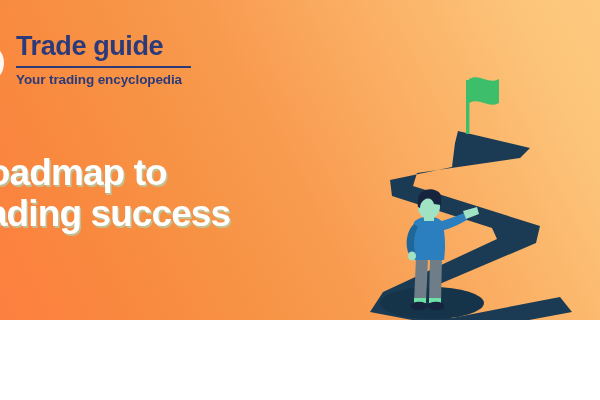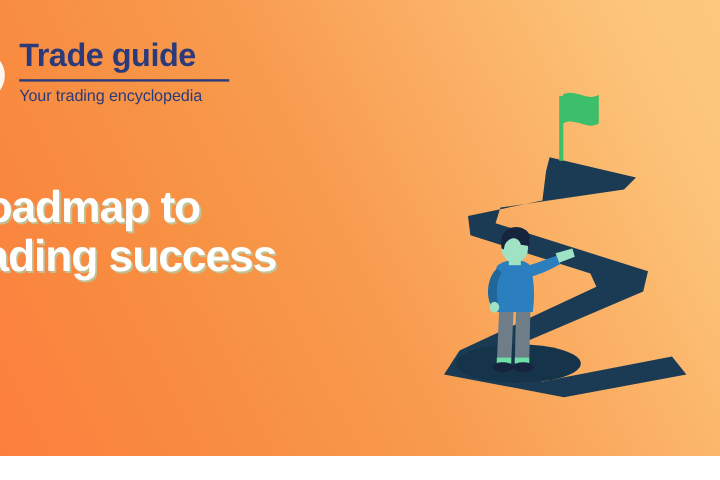--- a/index.html
+++ b/index.html
@@ -4,21 +4,21 @@
 <title>Trade guide banner</title>
 <style>
   html, body {
     margin: 0;
     padding: 0;
     background: #ffffff;
   }
   #banner {
     position: relative;
     width: 600px;
-    height: 380px;
+    height: 320px;
     overflow: hidden;
     font-family: "Liberation Sans", sans-serif;
     
     background:
       linear-gradient(63deg,
         #fd7f3f 0%,
         #f9893f 18%,
         #f79345 34%,
         #f89b4f 48%,
         #faa95e 62%,
@@ -61,21 +61,21 @@
     top: 34px;
     width: 175px;
     height: 2px;
     background: #2b3a7a;
   }
   #logo-tagline {
     position: absolute;
     left: 38px;
     top: 40px;
     font-size: 13.5px;
-    font-weight: normal;
+    font-weight: bold;
     letter-spacing: -0.1px;
     color: #2b3a7a;
     white-space: nowrap;
   }
 
   
   #headline {
     position: absolute;
     left: -38px;
     top: 152px;

